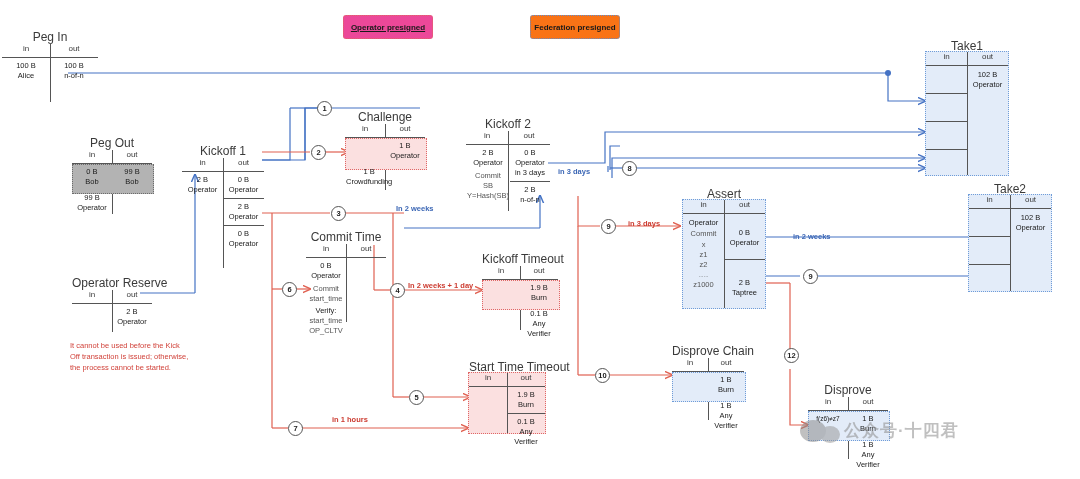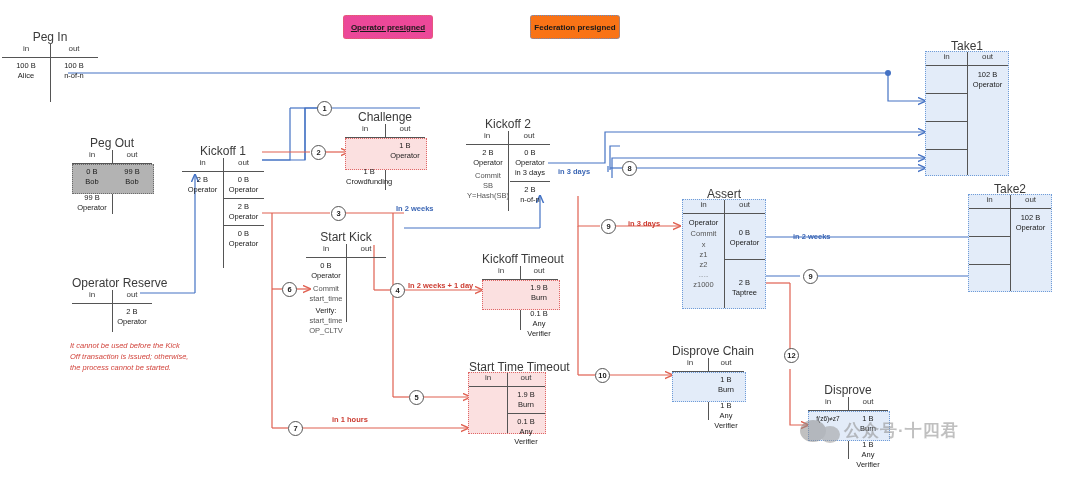--- a/index.html
+++ b/index.html
@@ -209,21 +209,21 @@
       <div class="hline"></div>
       <div class="vline"></div>
       <div class="cells">
         <div class="cell"></div>
         <div class="cell b" style="white-space:pre-line">2 B
 Operator</div>
       </div>
     </div>
   </div>
 
-  <div class="note" style="left:70px;top:340px;width:120px;font-style:italic;">It cannot be used before the Kick Off transaction is issued; otherwise, the process cannot be started.</div>
+  <div class="note" style="left:70px;top:340px;width:120px;">It cannot be used before the Kick Off transaction is issued; otherwise, the process cannot be started.</div>
 
   <div class="tx" style="left:182px;top:158px;width:82px;height:110px;">
     <div class="tx-title">Kickoff 1</div>
     <div class="tx-grid">
       <div class="hdr">
           <div class="c">in</div>
                        <div class="c">out</div>
         </div>
       <div class="hline"></div>
       <div class="vline"></div>
@@ -292,21 +292,21 @@
 in 3 days</div>
           <div class="hline"></div>
           <div class="cell b" style="white-space:pre-line">2 B
 n-of-n</div>
         </div>
       </div>
     </div>
   </div>
 
   <div class="tx" style="left:306px;top:244px;width:80px;height:78px;">
-    <div class="tx-title">Start Kick</div>
+    <div class="tx-title">Commit Time</div>
     <div class="tx-grid">
       <div class="hdr">
           <div class="c">in</div>
                        <div class="c">out</div>
         </div>
       <div class="hline"></div>
       <div class="vline"></div>
       <div style="display:flex;">
         <div style="flex:1;">
           <div class="cell b" style="white-space:pre-line">0 B

